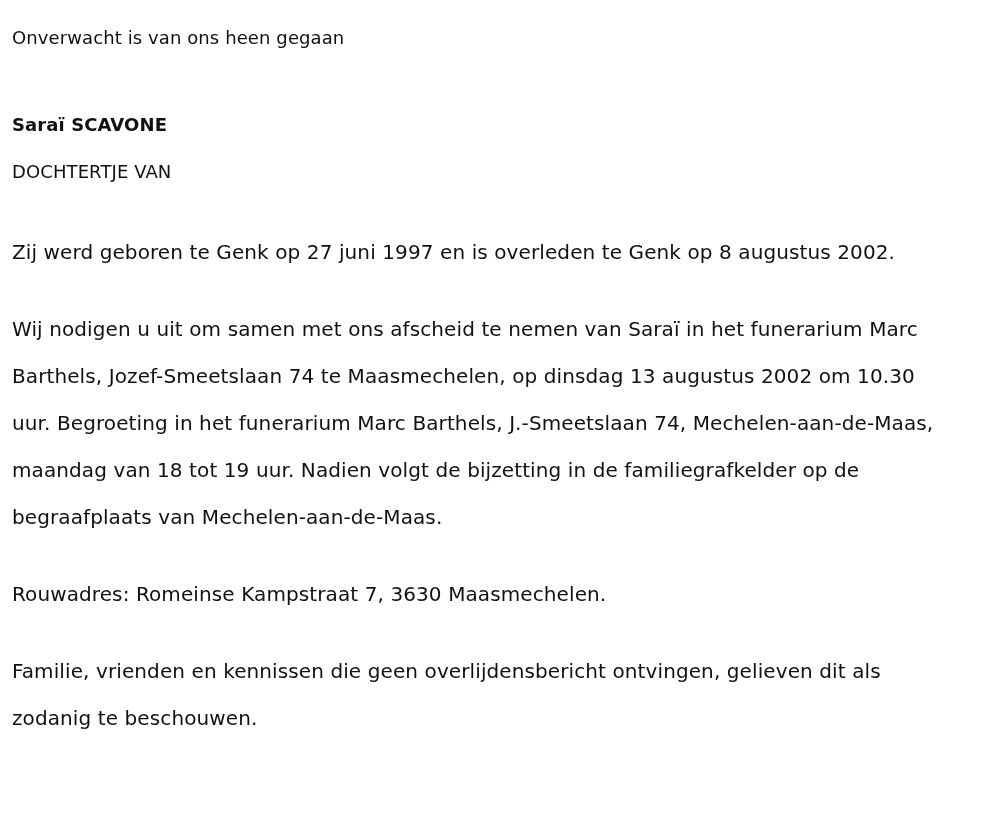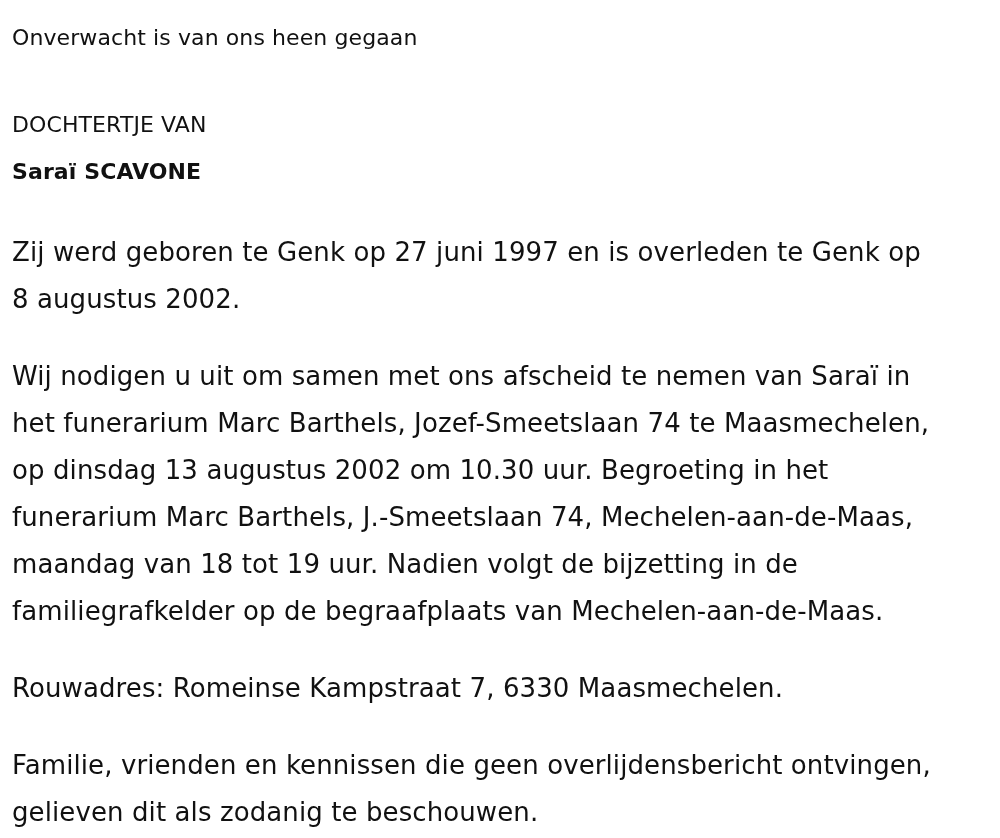--- a/index.html
+++ b/index.html
@@ -15,26 +15,26 @@
     -webkit-font-smoothing: antialiased;
   }
   .page {
     box-sizing: border-box;
     width: 1000px;
     height: 838px;
     padding: 14px 55px 0 12px;
     background: #ffffff;
   }
   .line {
-    font-size: 22px;
+    font-size: 18px;
     line-height: 47px;
     letter-spacing: 0.1px;
   }
   .para {
-    font-size: 26px;
+    font-size: 20px;
     line-height: 47px;
     letter-spacing: 0.1px;
     margin: 0;
   }
   .bold {
     font-weight: bold;
   }
   .gap-lg {
     height: 40px;
   }
@@ -51,33 +51,33 @@
 </head>
 <body>
 
 <div class="page">
 
   <div class="line">Onverwacht is van ons heen gegaan</div>
 
   <div class="gap-lg"></div>
 
   <div class="block-tight">
+    <div class="line bold">Saraï SCAVONE</div>
     <div class="line">DOCHTERTJE VAN</div>
-    <div class="line bold">Saraï SCAVONE</div>
   </div>
 
   <div class="gap-md"></div>
 
   <p class="para">Zij werd geboren te Genk op 27 juni 1997 en is overleden te Genk op 8 augustus 2002.</p>
 
   <div class="gap-sm"></div>
 
   <p class="para">Wij nodigen u uit om samen met ons afscheid te nemen van Saraï in het funerarium Marc Barthels, Jozef-Smeetslaan 74 te Maasmechelen, op dinsdag 13 augustus 2002 om 10.30 uur. Begroeting in het funerarium Marc Barthels, J.-Smeetslaan 74, Mechelen-aan-de-Maas, maandag van 18 tot 19 uur. Nadien volgt de bijzetting in de familiegrafkelder op de begraafplaats van Mechelen-aan-de-Maas.</p>
 
   <div class="gap-sm"></div>
 
-  <p class="para">Rouwadres: Romeinse Kampstraat 7, 6330 Maasmechelen.</p>
+  <p class="para">Rouwadres: Romeinse Kampstraat 7, 3630 Maasmechelen.</p>
 
   <div class="gap-sm"></div>
 
   <p class="para">Familie, vrienden en kennissen die geen overlijdensbericht ontvingen, gelieven dit als zodanig te beschouwen.</p>
 
 </div>
 
 </body></html>

